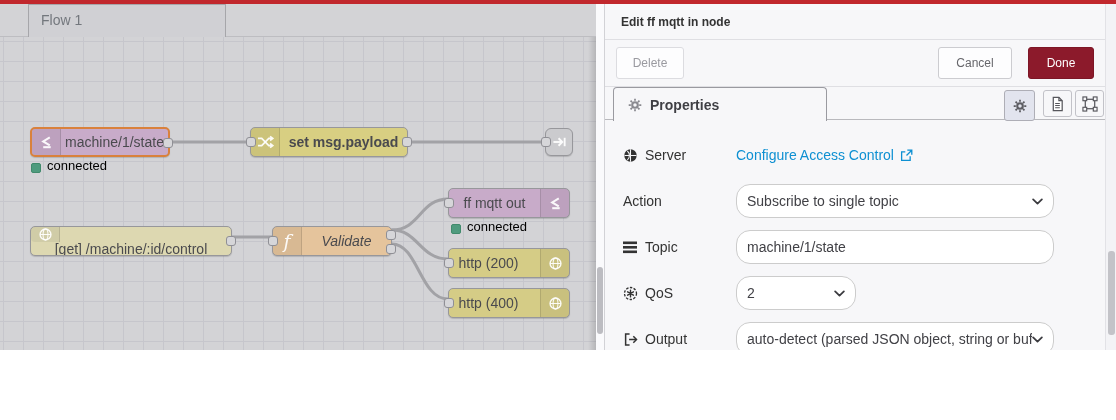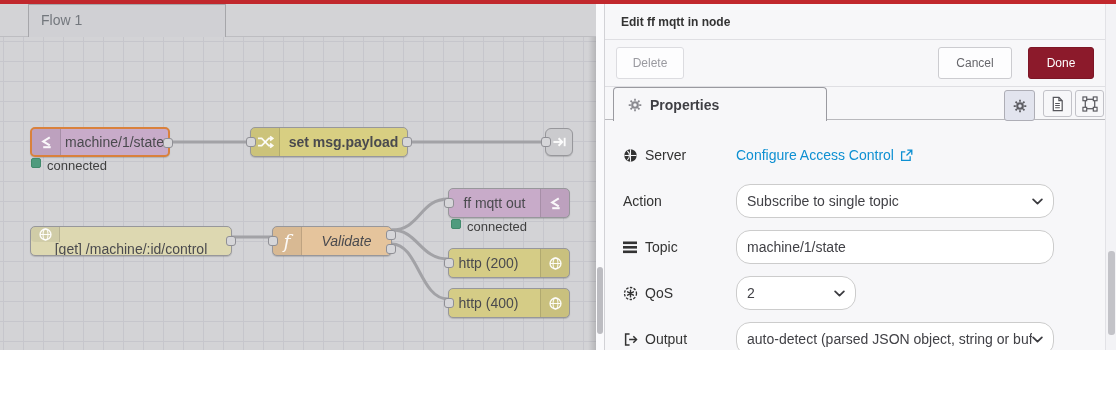--- a/index.html
+++ b/index.html
@@ -39,21 +39,21 @@
   .port.out2 { right:-5px; top:17px; }
   .fn-glyph { font-family:"DejaVu Serif", serif; font-style:italic; color:rgba(255,255,255,0.92); font-size:19px; line-height:1; }
 
   .n-mqtt { background:#c8abc9; }
   .n-change { background:#d8cf82; }
   .n-link { background:#cbcbce; }
   .n-httpin { background:#ddd8b1;flex-direction:column; }
   .n-func { background:#e5c49c; }
   .n-httpres { background:#d5cc86;gap:12px; }
 
-  .status { position:absolute; display:flex; align-items:flex-start; gap:6px; font-size:13px; color:#404040; z-index:3; }
+  .status { position:absolute; display:flex; align-items:flex-end; gap:6px; font-size:13px; color:#000000; z-index:3; }
   .status .dot { width:10px; height:10px; border-radius:2px; background:#4f9b7e; border:1px solid #418a6c; }
 
   .canvas-scroll { position:absolute; left:596px; top:4px; bottom:0; width:8px; background:#fafafc; z-index:5; }
   .canvas-scroll .thumb { position:absolute; left:1px; width:6px; top:263px; height:67px; background:#bcbcc1; border-radius:3px; }
 
   
   .panel { position:absolute; left:604px; top:4px; right:0; bottom:0; background:#f7f7f9; border-left:1px solid #d2d2d6; z-index:6; }
   .panel-header { height:36px; line-height:36px; padding:0 16px; font-size:12px; font-weight:bold; color:#333; border-bottom:1px solid #dfdfe3; }
   .btn-row { height:47px; display:flex; align-items:center; padding:0 22px 0 11px; border-bottom:1px solid #dfdfe3; }
   .btn { height:32px; border-radius:3px; font-size:12px; display:inline-flex; align-items:center; justify-content:center; cursor:pointer; }

